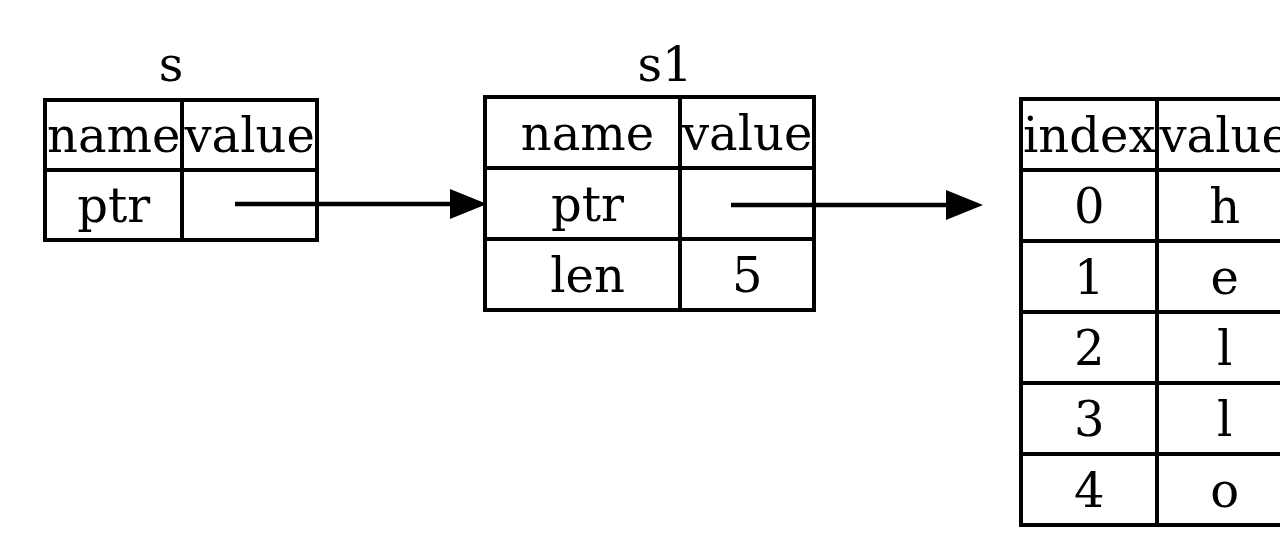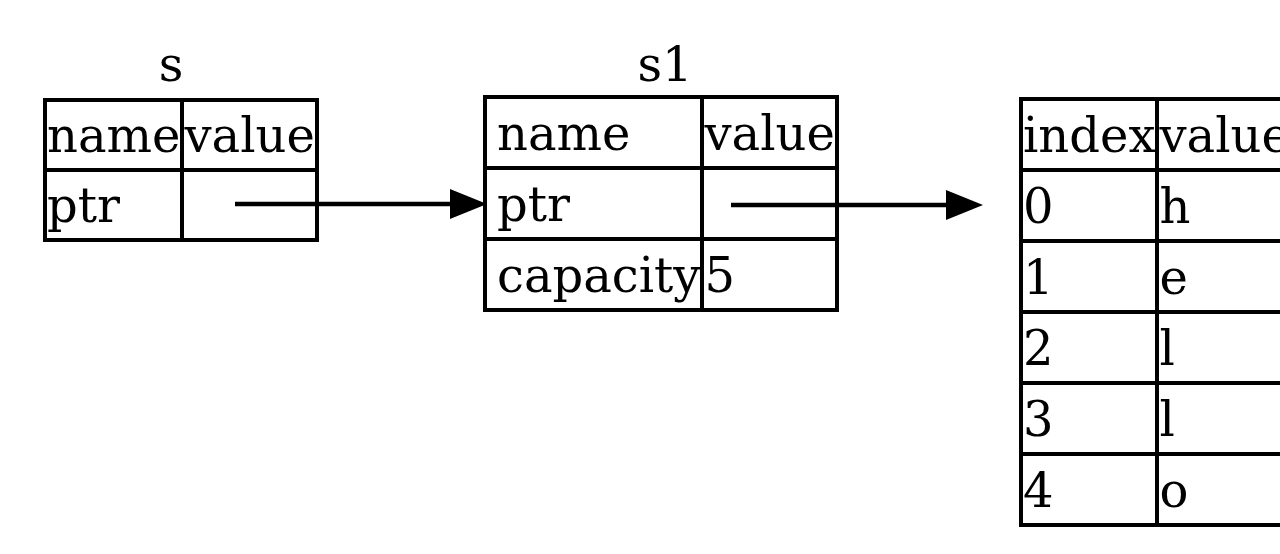--- a/index.html
+++ b/index.html
@@ -27,21 +27,21 @@
     top: 36px;
     white-space: nowrap;
   }
   table.memtable {
     position: absolute;
     border-collapse: collapse;
     table-layout: fixed;
   }
   table.memtable td {
     border: 4px solid #000000;
-    text-align: left;
+    text-align: center;
     vertical-align: middle;
     white-space: nowrap;
     overflow: visible;
     padding: 0;
   }
   
   #table-s td.col-name   { width: 124px; }
   #table-s td.col-value  { width: 124px; }
   #table-s1 td.col-name  { width: 181px; padding-left: 10px; }
   #table-s1 td.col-value { width: 123px; }
@@ -89,21 +89,21 @@
     <tbody>
         <tr>
       <td class="col-name">name</td>
       <td class="col-value">value</td>
     </tr>
     <tr>
       <td class="col-name">ptr</td>
       <td class="col-value"></td>
     </tr>
     <tr>
-      <td class="col-name">capacity</td>
+      <td class="col-name">len</td>
       <td class="col-value">5</td>
     </tr>
   </tbody>
     </table>
 
   <table class="memtable" id="table-heap">
     <tbody>
         <tr>
       <td class="col-index">index</td>
       <td class="col-value">value</td>

